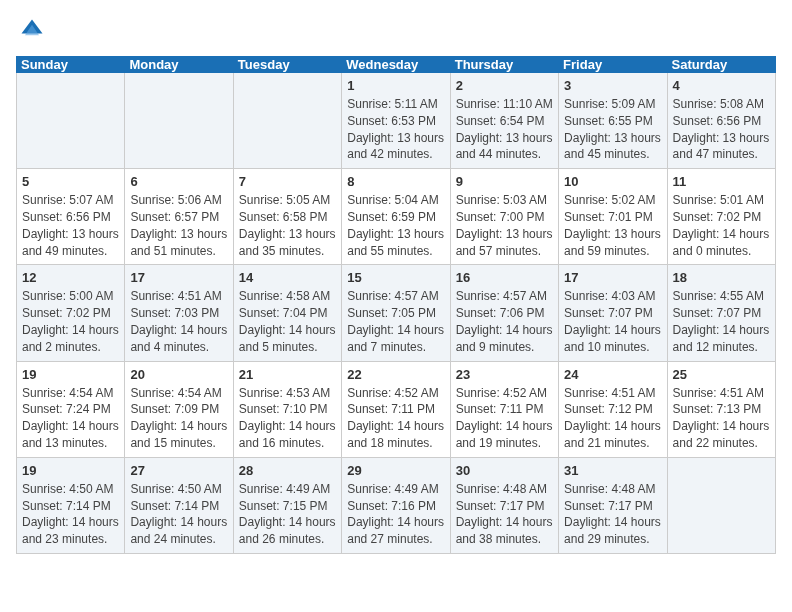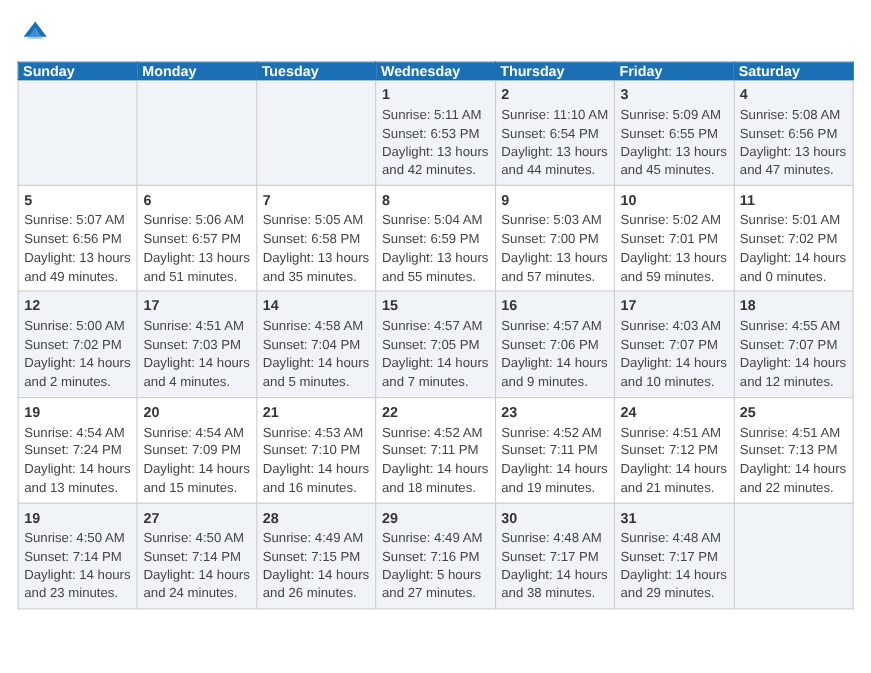--- a/index.html
+++ b/index.html
@@ -361,21 +361,21 @@
             <div>Sunrise: 4:49 AM</div>
             <div>Sunset: 7:15 PM</div>
             <div>Daylight: 14 hours and 26 minutes.</div>
           </div>
         </td>
         <td>
           <div class="day-num">29</div>
           <div class="day-info">
             <div>Sunrise: 4:49 AM</div>
             <div>Sunset: 7:16 PM</div>
-            <div>Daylight: 5 hours and 27 minutes.</div>
+            <div>Daylight: 14 hours and 27 minutes.</div>
           </div>
         </td>
         <td>
           <div class="day-num">30</div>
           <div class="day-info">
             <div>Sunrise: 4:48 AM</div>
             <div>Sunset: 7:17 PM</div>
             <div>Daylight: 14 hours and 38 minutes.</div>
           </div>
         </td>

